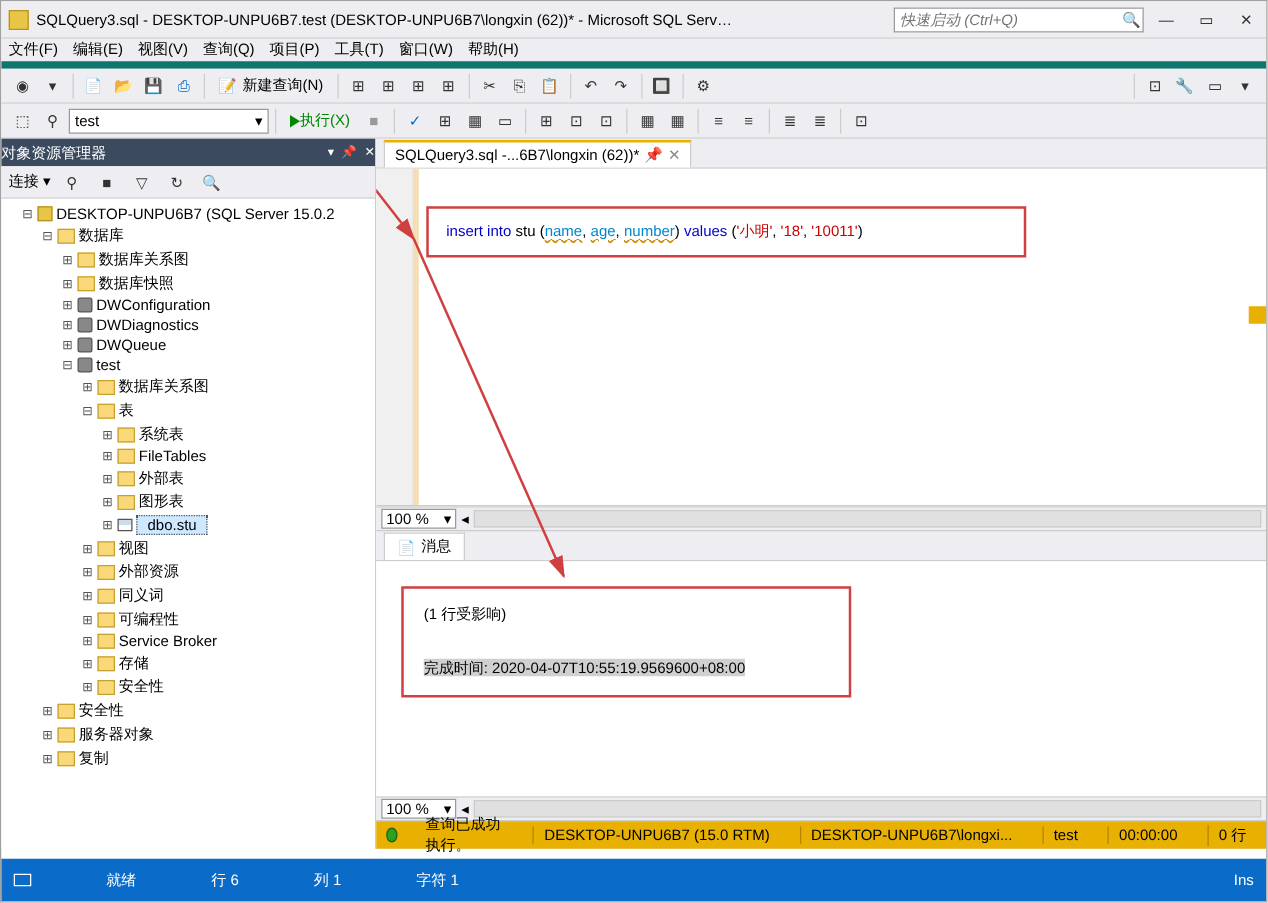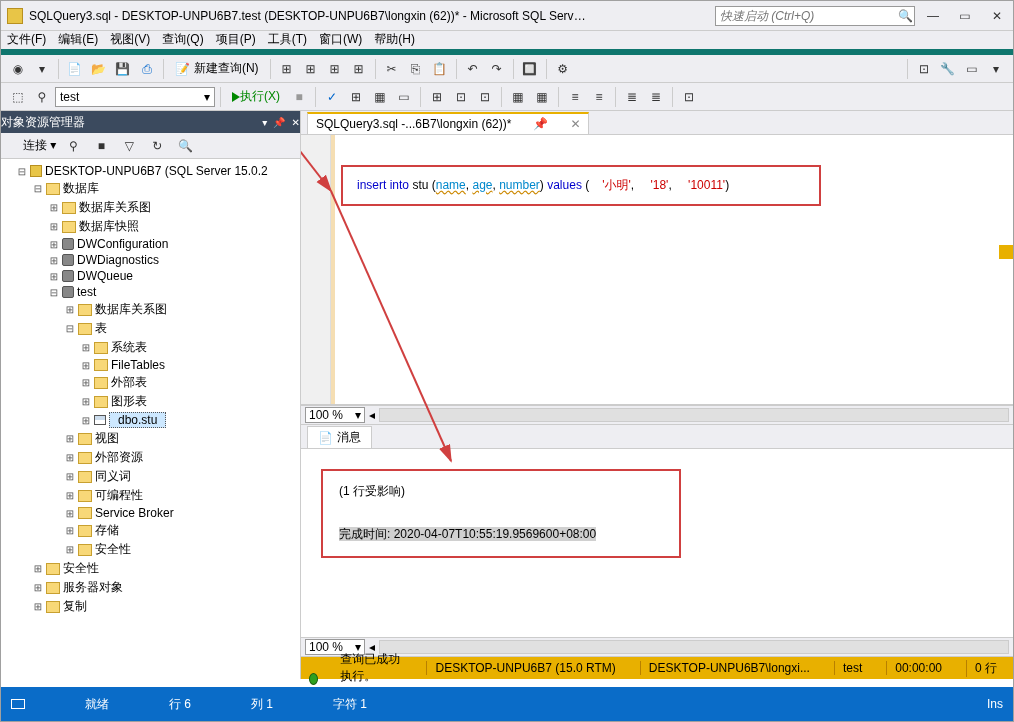--- a/index.html
+++ b/index.html
@@ -29,59 +29,59 @@
   .execute-btn .ic-play { width:0;height:0;border-top:5px solid transparent;border-bottom:5px solid transparent;border-left:8px solid #008800; }
   
   
   .mainrow { display:flex; height: 568px; }
   
   
   .objexp { width: 300px; display:flex; flex-direction:column; border-right:1px solid #ccc; }
   .panel-head { height:22px; background:#3b4a5e; color:#fff; display:flex;align-items:center;padding:0 0; font-size:11px; }
   .panel-head .spacer{flex:1}
   .panel-head .ic{cursor:pointer;margin-left:6px;font-size:10px;}
-  .conn-toolbar { height:26px; background:#eeeef2; border-bottom:1px solid #ccc; display:flex;align-items:center;padding:0 22px;gap:6px;text-align:center; }
+  .conn-toolbar { height:26px; background:#eeeef2; border-bottom:1px solid #ccc; display:flex;align-items:center;padding:0 6px;gap:6px;text-align:center; }
   .tree { flex:1; overflow:auto; background:#fff; padding:4px 0; }
   .tree ul { list-style:none; padding-left:16px; }
   .tree li { white-space:nowrap; padding:1px 0; display:flex;align-items:center;gap:3px; }
   .tree li .tw { width:10px; text-align:center; cursor:pointer; color:#555; font-size:10px; }
   .tree li .ic-folder { width:14px;height:12px;background:#f8d878;border:1px solid #c8a030; }
   .tree li .ic-db { width:12px;height:12px;border-radius:2px;background:#888;border:1px solid #555; }
   .tree li .ic-server { width:12px;height:12px;background:#e8c547;border:1px solid #b89020; }
   .tree li .ic-table { width:12px;height:10px;background:#fff;border:1px solid #555; box-shadow:inset 0 4px 0 #cde; }
   .selected { background:#cde8ff; border:1px dotted #555; padding:0 8px; }
   
   
   .editor-area { flex:1; display:flex; flex-direction:column; background:#eeeef2; position:relative; }
   .tabrow { height:24px; display:flex;align-items:flex-end; padding-left:6px; gap:0; border-bottom:1px solid #ccc; }
-  .tab { height:22px; background:#fff; border:1px solid #ccc; border-bottom:none; padding:0 8px; display:flex;align-items:center;gap:22px; font-size:11px; }
+  .tab { height:22px; background:#fff; border:1px solid #ccc; border-bottom:none; padding:0 8px; display:flex;align-items:center;gap:4px; font-size:11px; }
   .tab.active { border-top:2px solid #e8b000; }
   .tab .close{cursor:pointer;color:#888;}
   .code-pane { flex: 0 0 270px; background:#fff; display:flex; position:relative; border-bottom:1px solid #ccc;}
   .gutter { width:30px; background:#f0f0f0; border-right:1px solid #ddd; }
   .yellow-bar{position:absolute;left:30px;top:0;width:4px;height:100%;background:#f5deb3;}
   .code-body { flex:1; padding:30px 10px; position:relative; font-family: Consolas, monospace; font-size:13px; }
   .code-box { border: 2px solid #d04040; padding: 10px 14px; display:inline-block; min-width:480px; }
-  .code-box .kw{color:#0000cc;} .code-box .str{color:#cc0000;padding-left:13px;} .code-box .id{color:#0088cc;text-decoration:underline wavy #cc8800;}
+  .code-box .kw{color:#0000cc;} .code-box .str{color:#cc0000;} .code-box .id{color:#0088cc;text-decoration:underline wavy #cc8800;}
   .zoom-row { height:20px; background:#eeeef2; display:flex;align-items:center;padding:0 4px;gap:4px;border-top:1px solid #ccc;border-bottom:1px solid #ccc; }
   .zoom-sel { width:60px;border:1px solid #999;background:#fff;padding:0 3px;display:flex;justify-content:space-between;align-items:center;font-size:11px;}
   .zoom-track{flex:1;height:14px;background:#e0e0e0;border:1px solid #ccc;}
   
   .msg-tab-row{height:24px;display:flex;align-items:flex-end;padding-left:6px;border-bottom:1px solid #ccc;}
   .msg-tab{height:22px;background:#fff;border:1px solid #ccc;border-bottom:none;padding:0 10px;display:flex;align-items:center;gap:4px;font-size:11px;}
   .msg-pane{flex:1;background:#fff;padding:20px;position:relative;}
   .msg-box{border:2px solid #d04040;padding:10px 16px;display:inline-block;min-width:360px;font-family:Consolas,monospace;font-size:12px;line-height:1.8;}
   .msg-box .hl{background:#d0d0d0;}
   
   
   svg.overlay{position:absolute;top:0;left:0;pointer-events:none;z-index:50;}
   
   
   .statusbar { height:22px; background:#e8b000; display:flex;align-items:center;padding:0 8px;gap:16px;color:#000;font-size:11px; position:absolute;bottom:22px;left:302px;right:2px; }
-  .statusbar .seg-left{display:flex;align-items:flex-end;gap:22px;flex:1;}
+  .statusbar .seg-left{display:flex;align-items:center;gap:22px;flex:1;}
   .statusbar .ok-ic{width:12px;height:12px;border-radius:50%;background:#2ea020;border:1px solid #1b6012;}
   .statusbar .seg { border-left:1px solid #b88000;padding:0 8px; }
   
   .blue-status { height:34px; background:#0a6cc8; color:#fff; display:flex;align-items:center;padding:0 10px;gap:60px;font-size:11px;position:absolute;bottom:0;left:0;right:0; }
   .blue-status .ic-rect{width:14px;height:10px;border:1px solid #fff;}
   
   .right-edge{position:absolute;right:0;top:134px;width:14px;height:14px;background:#e8b000;}
 </style>
 </head>
 <body>

